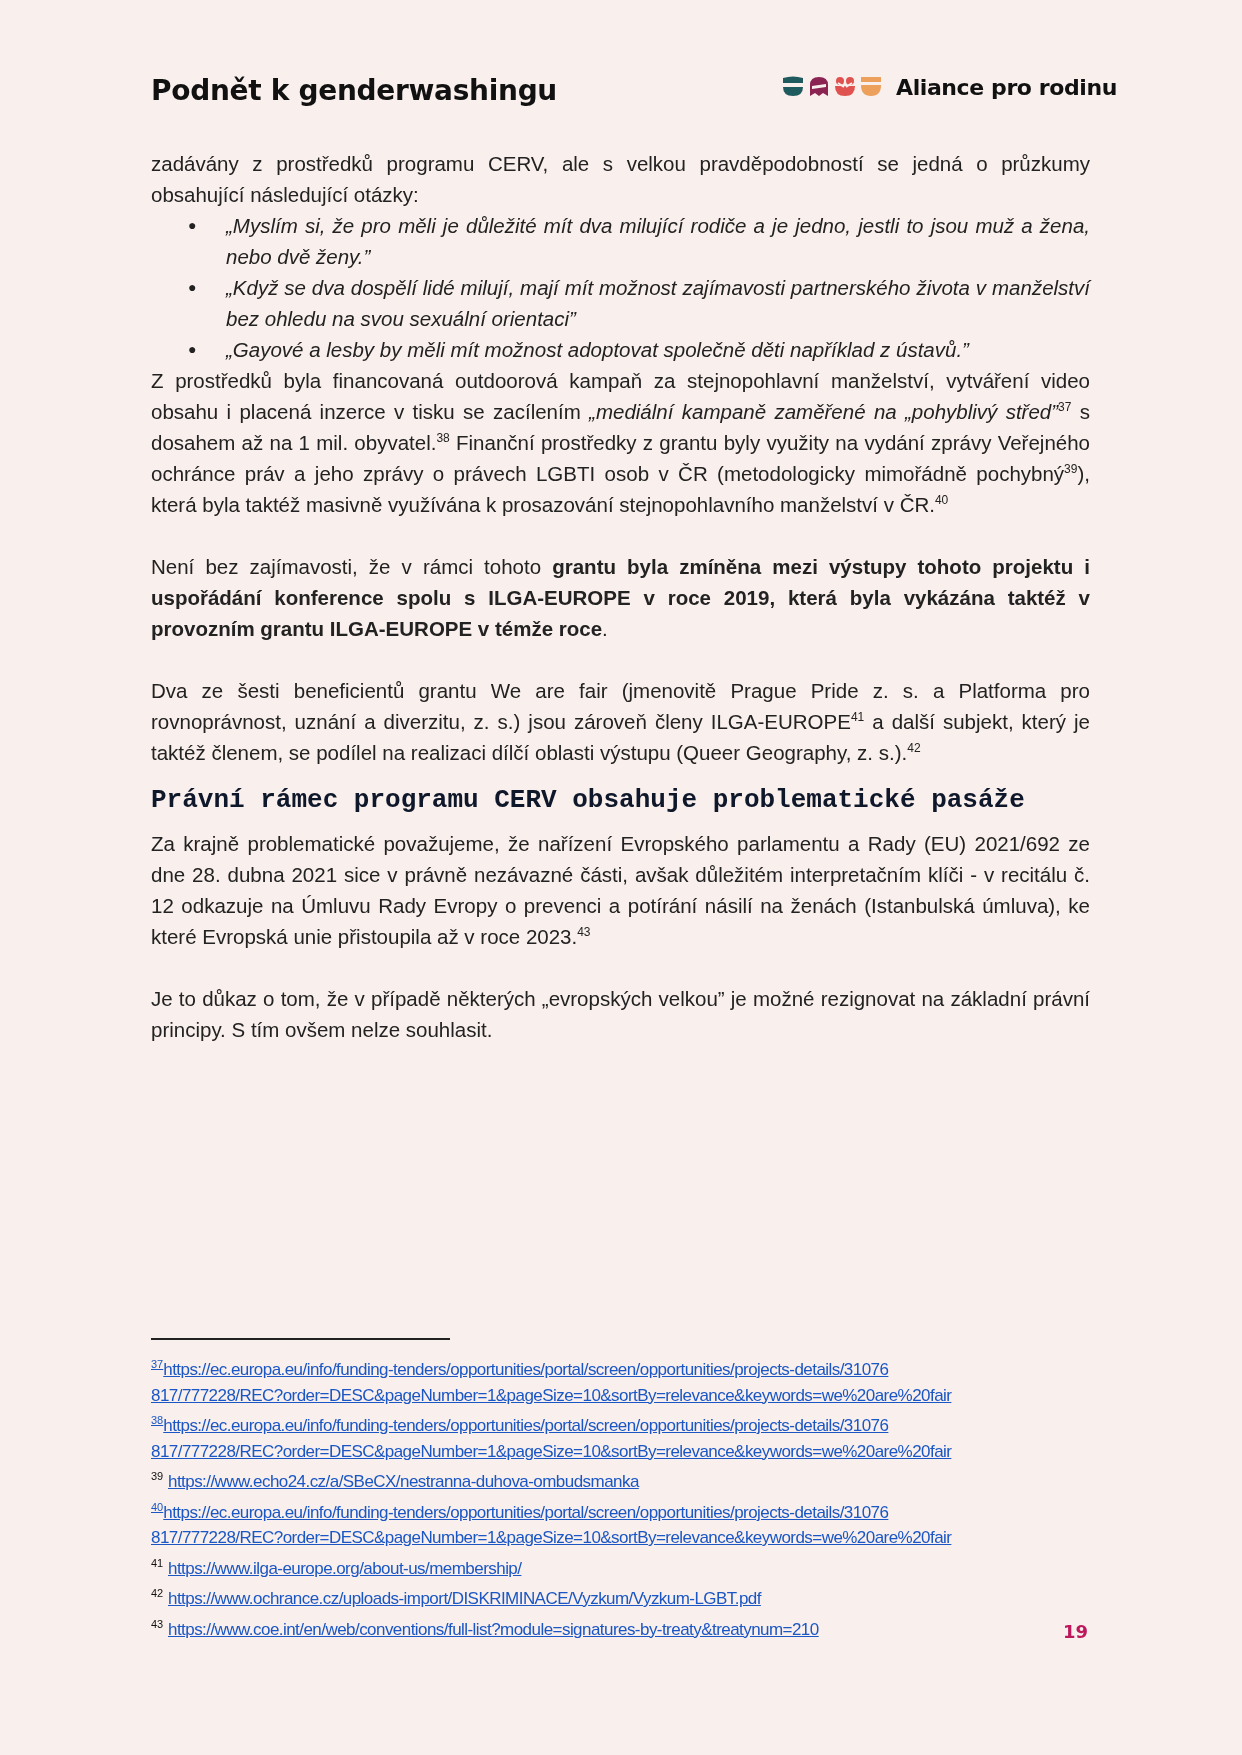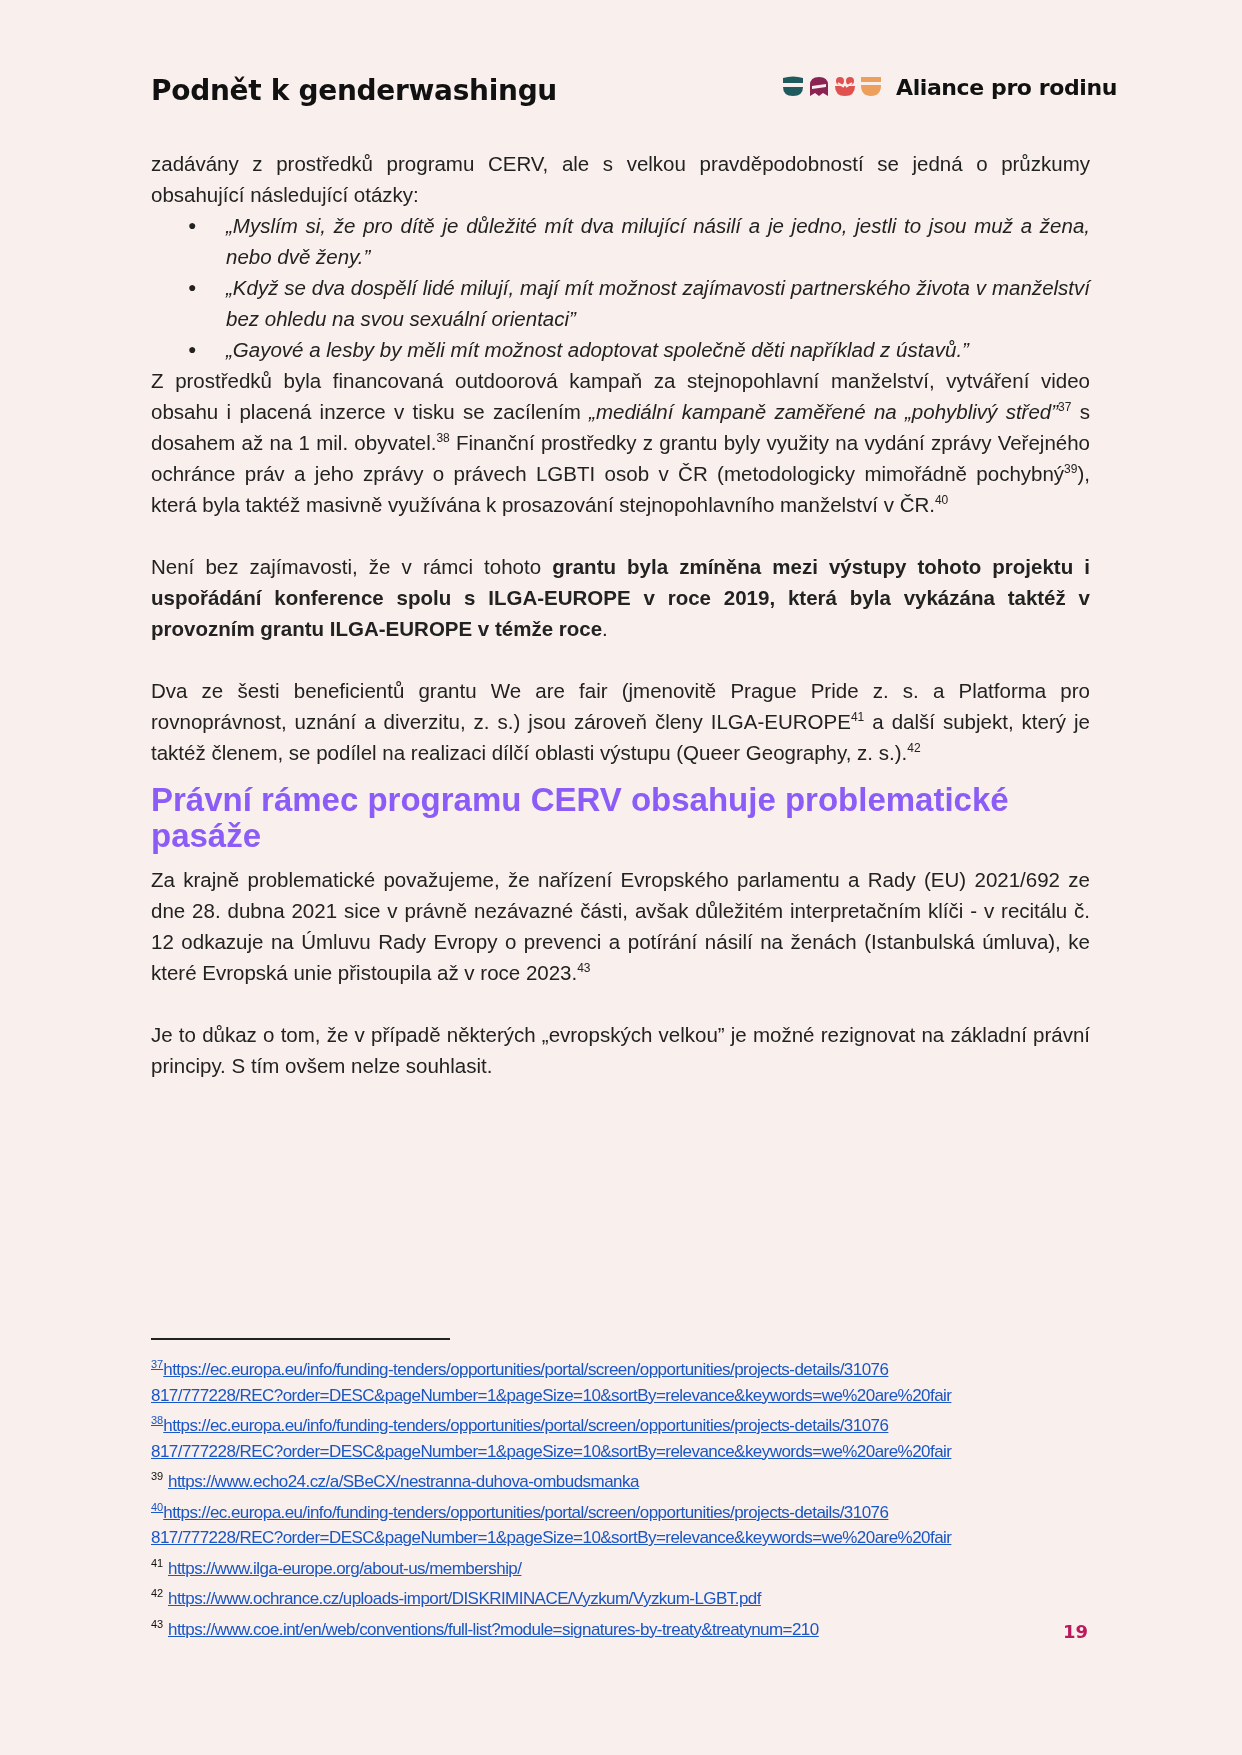--- a/index.html
+++ b/index.html
@@ -33,21 +33,21 @@
   .content p { margin: 0; text-align: justify; }
   .gap { height: 31px; }
   ul.quotes { margin: 0; padding-left: 75px; list-style: none; }
   ul.quotes li { position: relative; font-style: italic; text-align: justify; }
   ul.quotes li::before {
     content: "●"; position: absolute; left: -38px; font-style: normal; font-size: 14px; top: 0;
   }
   sup { font-size: 12px; line-height: 0; vertical-align: 8px; }
   b { font-weight: bold; }
   h2 {
-    margin: 14px 0 10px 0; font-size: 33px; font-weight: bold; line-height: 36px; color: #8b5cf6;
+    margin: 14px 0 10px 0; font-size: 26px; font-weight: bold; line-height: 36px; color: #0f172a; font-family: Liberation Mono, monospace;
   }
   .footnote-rule {
     position: absolute; left: 151px; top: 1338px; width: 299px; height: 2px; background: #222;
   }
   .footnotes {
     position: absolute; left: 151px; top: 1352px; width: 945px;
     font-family: "Liberation Sans Narrow", "Liberation Sans", sans-serif;
     font-size: 17px; line-height: 25.5px;
   }
   .fn { white-space: nowrap; }
@@ -84,21 +84,21 @@
       <rect x="1" y="2" width="20" height="5" fill="#eca05c"></rect>
       <path d="M1 10 L21 10 Q21 21 11 21 Q1 21 1 10 Z" fill="#eca05c"></path>
     </svg>
   </div>
   <span class="brand-name">Aliance pro rodinu</span>
 </div>
 
 <div class="content">
   <p>zadávány z prostředků programu CERV, ale s velkou pravděpodobností se jedná o průzkumy obsahující následující otázky:</p>
   <ul class="quotes">
-    <li>„Myslím si, že pro dítě je důležité mít dva milující násilí a je jedno, jestli to jsou muž a žena, nebo dvě ženy.”</li>
+    <li>„Myslím si, že pro měli je důležité mít dva milující rodiče a je jedno, jestli to jsou muž a žena, nebo dvě ženy.”</li>
     <li>„Když se dva dospělí lidé milují, mají mít možnost zajímavosti partnerského života v manželství bez ohledu na svou sexuální orientaci”</li>
     <li>„Gayové a lesby by měli mít možnost adoptovat společně děti například z ústavů.”</li>
   </ul>
   <p><span> Z prostředků byla financovaná outdoorová kampaň za stejnopohlavní manželství, vytváření video obsahu i placená inzerce v tisku se zacílením </span><i>„mediální kampaně zaměřené na „pohyblivý střed”</i><sup>37</sup><span> s dosahem až na 1 mil. obyvatel.</span><sup>38</sup><span> Finanční prostředky z grantu byly využity na vydání zprávy Veřejného ochránce práv a jeho zprávy o právech LGBTI osob v ČR (metodologicky mimořádně pochybný</span><sup>39</sup><span>), která byla taktéž masivně využívána k prosazování stejnopohlavního manželství v ČR.</span><sup>40</sup></p>
   <div class="gap"></div>
   <p><span>Není bez zajímavosti, že v rámci tohoto </span><b>grantu byla zmíněna mezi výstupy tohoto projektu i uspořádání konference spolu s ILGA-EUROPE v roce 2019, která byla vykázána taktéž v provozním grantu ILGA-EUROPE v témže roce</b><span>.</span></p>
   <div class="gap"></div>
   <p><span>Dva ze šesti beneficientů grantu We are fair (jmenovitě Prague Pride z. s. a Platforma pro rovnoprávnost, uznání a diverzitu, z. s.)  jsou zároveň členy ILGA-EUROPE</span><sup>41</sup><span> a další subjekt, který je taktéž členem, se podílel na realizaci dílčí oblasti výstupu (Queer Geography, z. s.).</span><sup>42</sup></p>
   <h2>Právní rámec programu CERV obsahuje problematické pasáže</h2>
   <p><span>Za krajně problematické považujeme, že nařízení Evropského parlamentu a Rady (EU) 2021/692 ze dne 28. dubna 2021 sice v právně nezávazné části, avšak důležitém interpretačním klíči - v recitálu č. 12 odkazuje na Úmluvu Rady Evropy o prevenci a potírání násilí na ženách (Istanbulská úmluva), ke které Evropská unie přistoupila až v roce 2023.</span><sup>43</sup></p>

